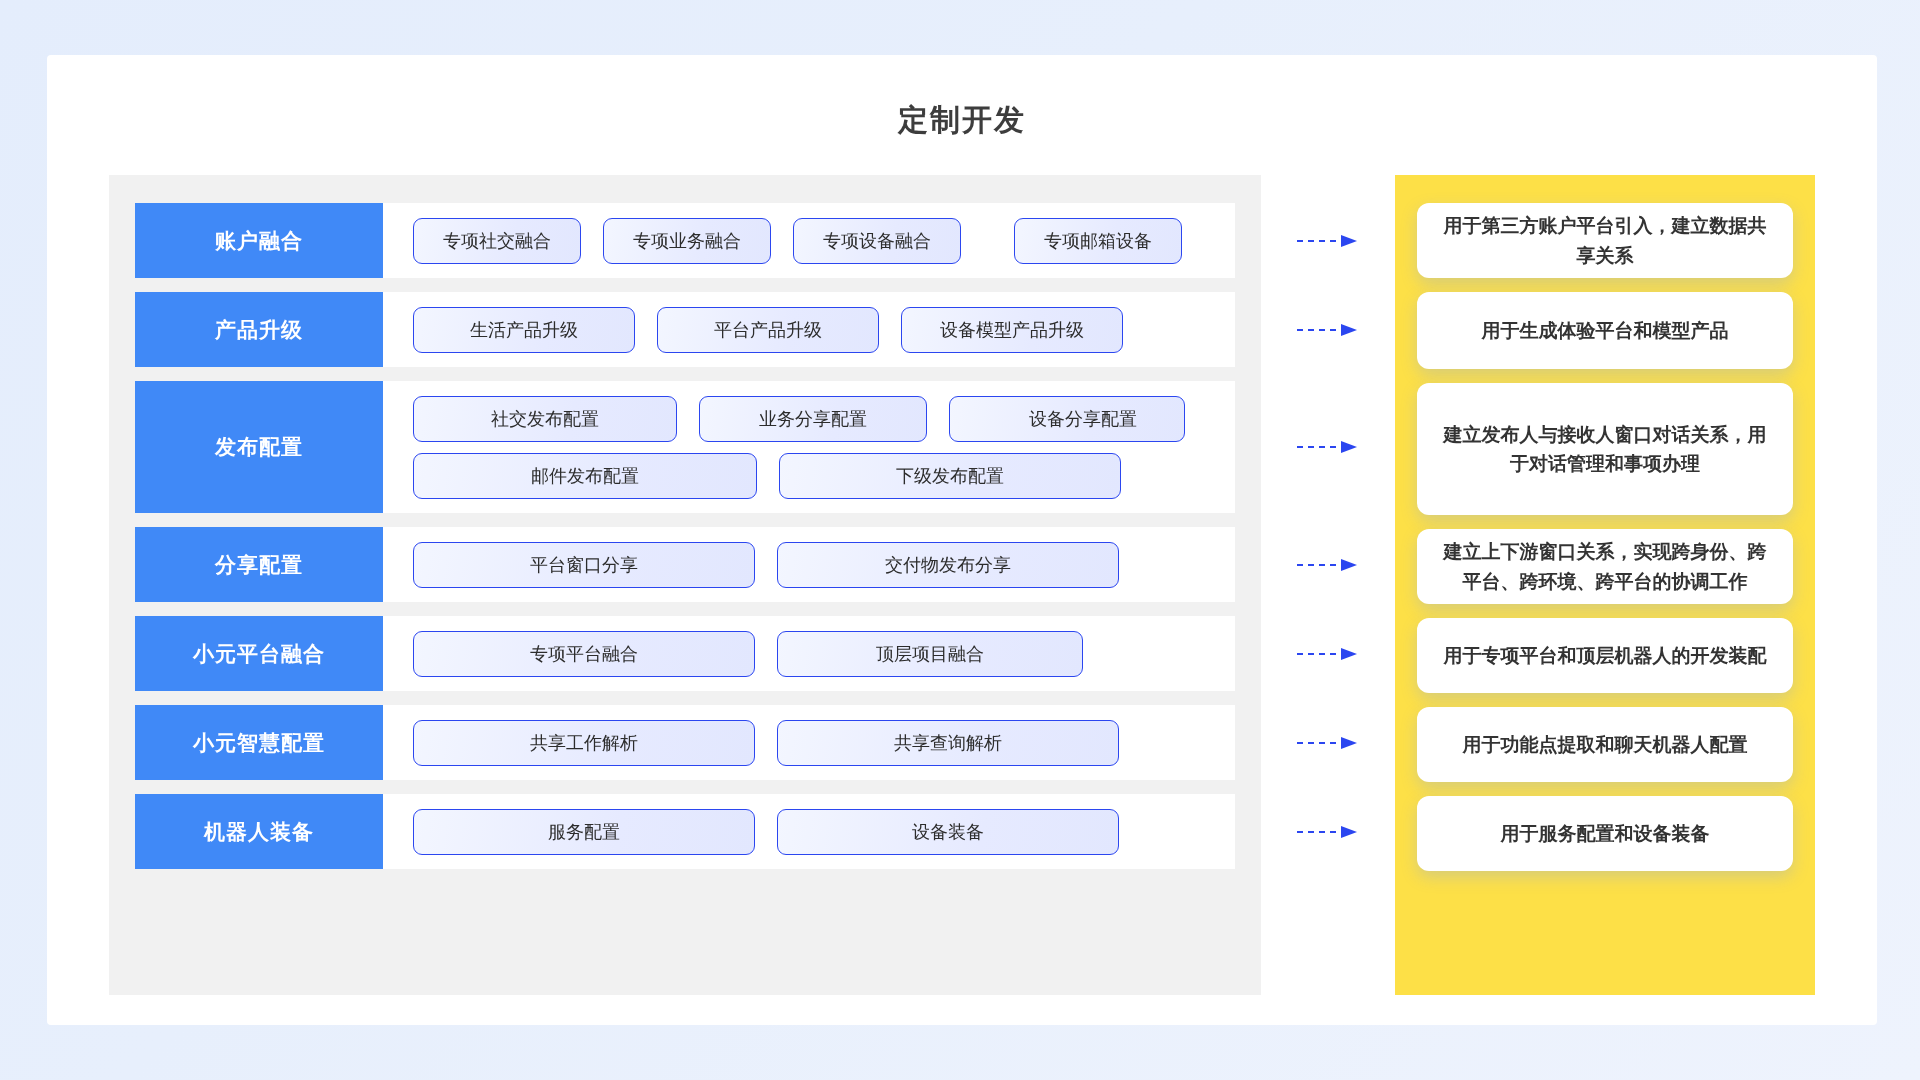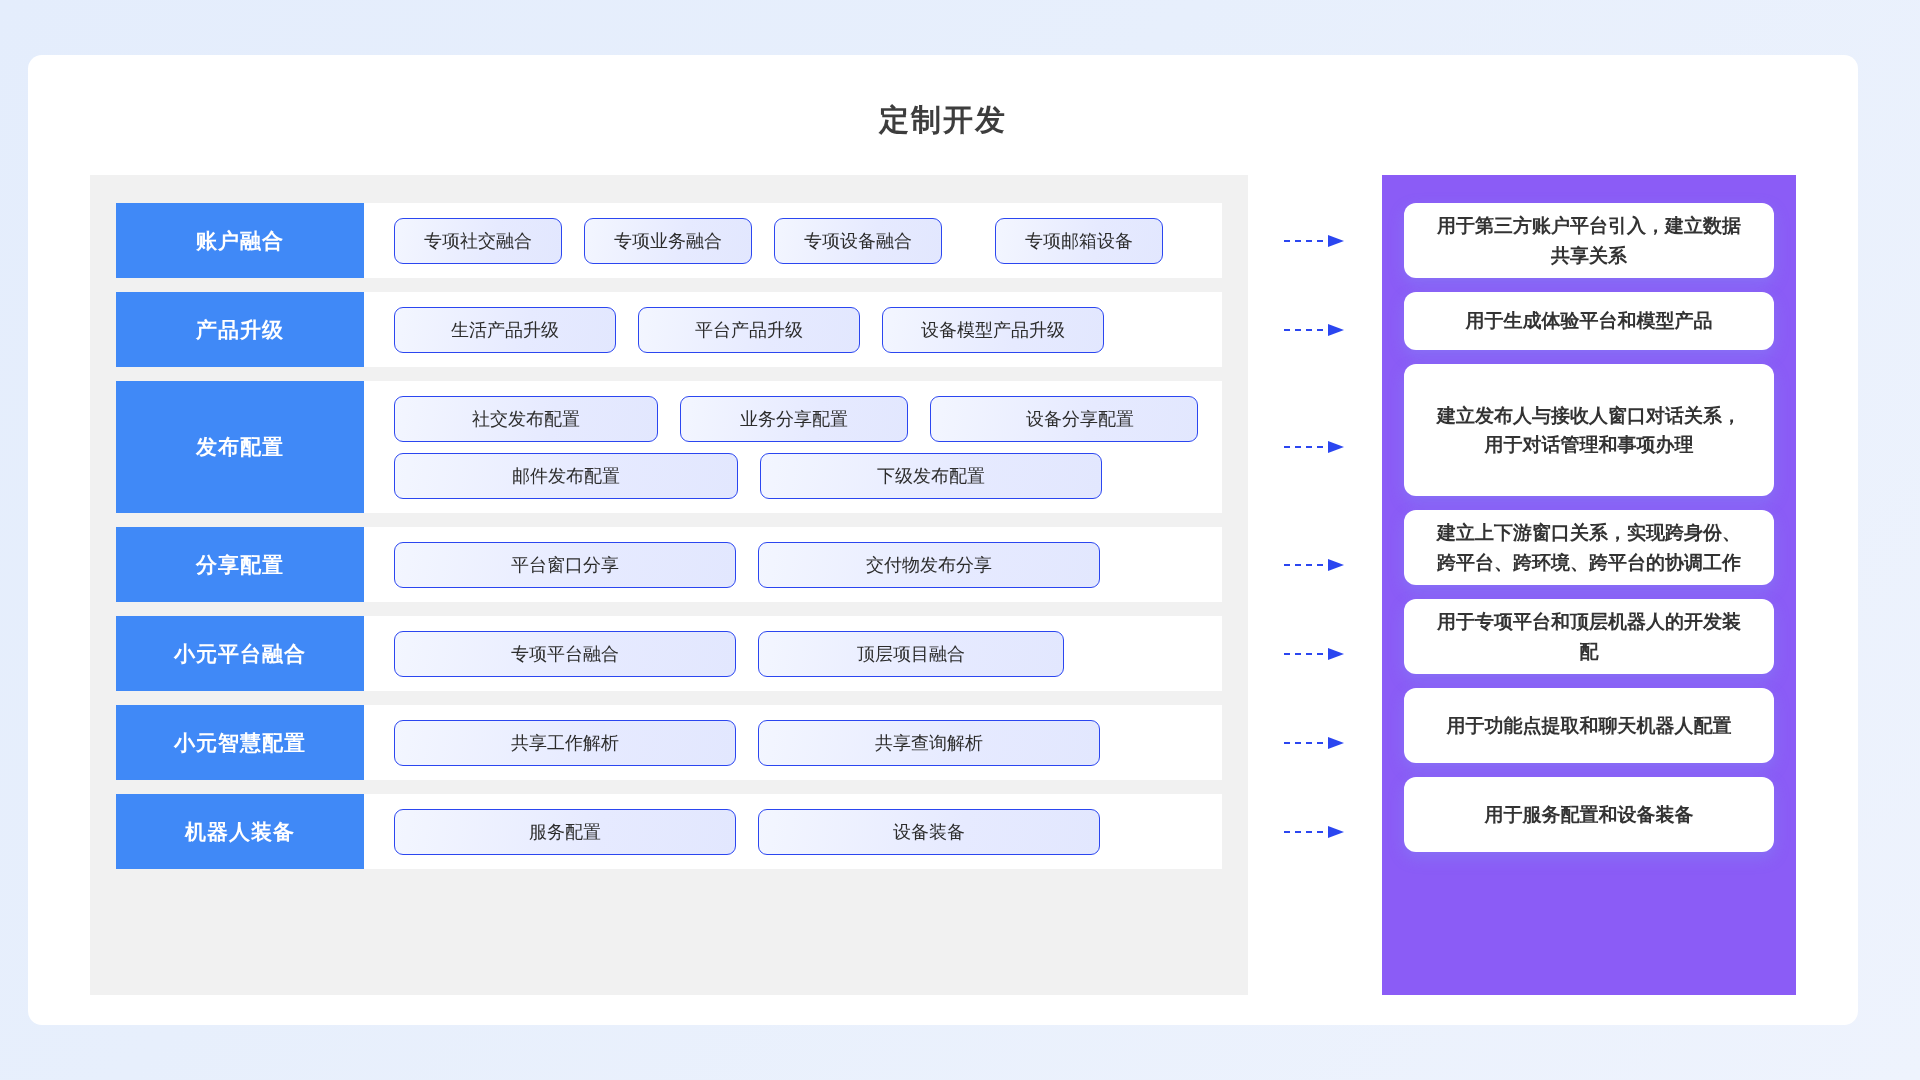--- a/index.html
+++ b/index.html
@@ -7,24 +7,24 @@
     width: 1920px; height: 1080px;
     font-family: "Liberation Sans", "DejaVu Sans", sans-serif;
     overflow: hidden;
   }
   body {
     background: linear-gradient(135deg, #e4edfc 0%, #e7effc 40%, #eef3fd 100%);
   }
 
   .page-card {
     position: absolute;
-    left: 28px; top: 55px;
+    left: 47px; top: 55px;
     width: 1830px; height: 970px;
     background: #ffffff;
-    border-radius: 14px;
+    border-radius: 4px;
   }
 
   .page-title {
     text-align: center;
     font-size: 30px;
     font-weight: bold;
     color: #3d3d3d;
     letter-spacing: 2px;
     margin-top: 45px;
   }
@@ -109,21 +109,21 @@
   .arrow-cell {
     display: flex;
     align-items: center;
     justify-content: center;
   }
   .arrow-svg { display: block; }
 
   
   .right-panel {
     flex: 1 1 auto;
-    background: #8b5cf6;
+    background: #fde047;
     padding: 28px 22px;
     display: flex;
     flex-direction: column;
     gap: 14px;
   }
 
   .desc-card {
     background: #ffffff;
     border-radius: 12px;
     box-shadow: 0 6px 16px rgba(125,160,245,0.30);
@@ -168,21 +168,21 @@
               <div class="chip" style="width: 222px;">设备模型产品升级</div>
             </div>
           </div>
         </div>
         <div class="row" style="height: 132px;">
           <div class="row-label">发布配置</div>
           <div class="row-items">
             <div class="item-line">
               <div class="chip" style="width: 264px;">社交发布配置</div>
               <div class="chip" style="width: 228px;">业务分享配置</div>
-              <div class="chip" style="width: 268px; padding-left: 44px;">设备分享配置</div>
+              <div class="chip" style="width: 236px; padding-left: 44px;">设备分享配置</div>
             </div>
             <div class="item-line">
               <div class="chip" style="width: 344px; text-align: center;">邮件发布配置</div>
               <div class="chip" style="width: 342px;">下级发布配置</div>
             </div>
           </div>
         </div>
         <div class="row" style="height: 75px;">
           <div class="row-label">分享配置</div>
           <div class="row-items">
@@ -261,21 +261,21 @@
         <div class="arrow-cell" style="height: 75px;">
           <svg class="arrow-svg" width="66" height="16" viewBox="0 0 66 16">
             <line x1="2" y1="8" x2="46" y2="8" stroke="#2b46f0" stroke-width="2.2" stroke-dasharray="6 5"></line>
             <polygon points="46,2 62,8 46,14" fill="#2b46f0"></polygon>
           </svg>
         </div>
       </div>
 
     <div class="right-panel">
         <div class="desc-card" style="height: 75px;">用于第三方账户平台引入，建立数据共享关系</div>
-        <div class="desc-card" style="height: 58px;">用于生成体验平台和模型产品</div>
+        <div class="desc-card" style="height: 77px;">用于生成体验平台和模型产品</div>
         <div class="desc-card" style="height: 132px;">建立发布人与接收人窗口对话关系，用于对话管理和事项办理</div>
         <div class="desc-card" style="height: 75px;">建立上下游窗口关系，实现跨身份、跨平台、跨环境、跨平台的协调工作</div>
         <div class="desc-card" style="height: 75px;">用于专项平台和顶层机器人的开发装配</div>
         <div class="desc-card" style="height: 75px;">用于功能点提取和聊天机器人配置</div>
         <div class="desc-card" style="height: 75px;">用于服务配置和设备装备</div>
       </div>
 
   </div>
 </div>
 

